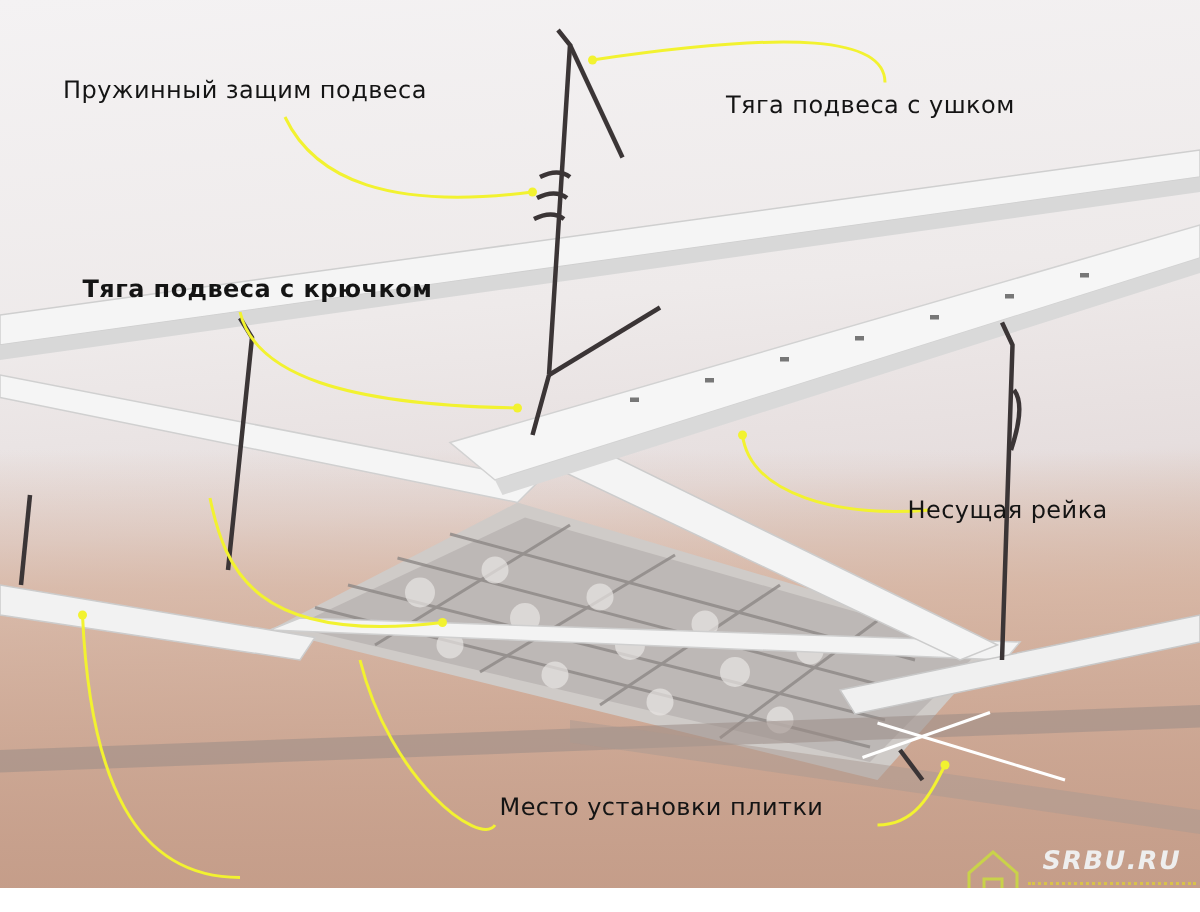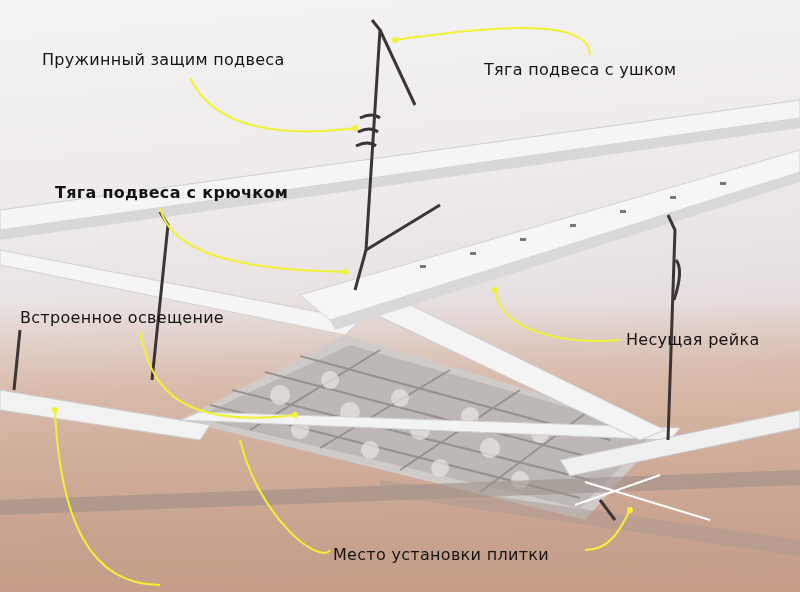--- a/index.html
+++ b/index.html
@@ -111,17 +111,24 @@
       <circle cx="295" cy="415" r="3"></circle>
         <circle cx="495" cy="290" r="3"></circle>
         <circle cx="630" cy="510" r="3"></circle>
       <circle cx="55" cy="410" r="3"></circle>
     </g>
   </svg>
 
   <div class="label" style="left:42px;top:50px;">Пружинный защим подвеса</div>
   <div class="label" style="left:484px;top:60px;">Тяга подвеса с ушком</div>
   <div class="label" style="left:55px;top:183px;font-weight:bold;">Тяга подвеса с крючком</div>
-  <div class="label" style="left:20px;top:308px;">Встроенное освещение</div>
-  <div class="label" style="left:626px;top:330px;">Несущая рейка</div>
-  <div class="label" style="left:333px;top:545px;">Место установки плитки</div>
+  <div class="label" style="left:605px;top:330px;">Несущая рейка</div>
+  <div class="label" style="left:333px;top:528px;">Место установки плитки</div>
 
+  <div class="watermark">
+    <svg width="50" height="48" style="position:absolute;left:0;top:0;">
+      <path d="M6,22 L22,8 L38,22 L38,42 L6,42 Z" fill="none" stroke="#c9d24a" stroke-width="2"></path>
+      <rect x="16" y="26" width="12" height="12" fill="none" stroke="#c9d24a" stroke-width="2"></rect>
+    </svg>
+    <div class="wm-text">SRBU.RU</div>
+    <div class="wm-dots"></div>
+  </div>
 </div>
 
 </body></html>

